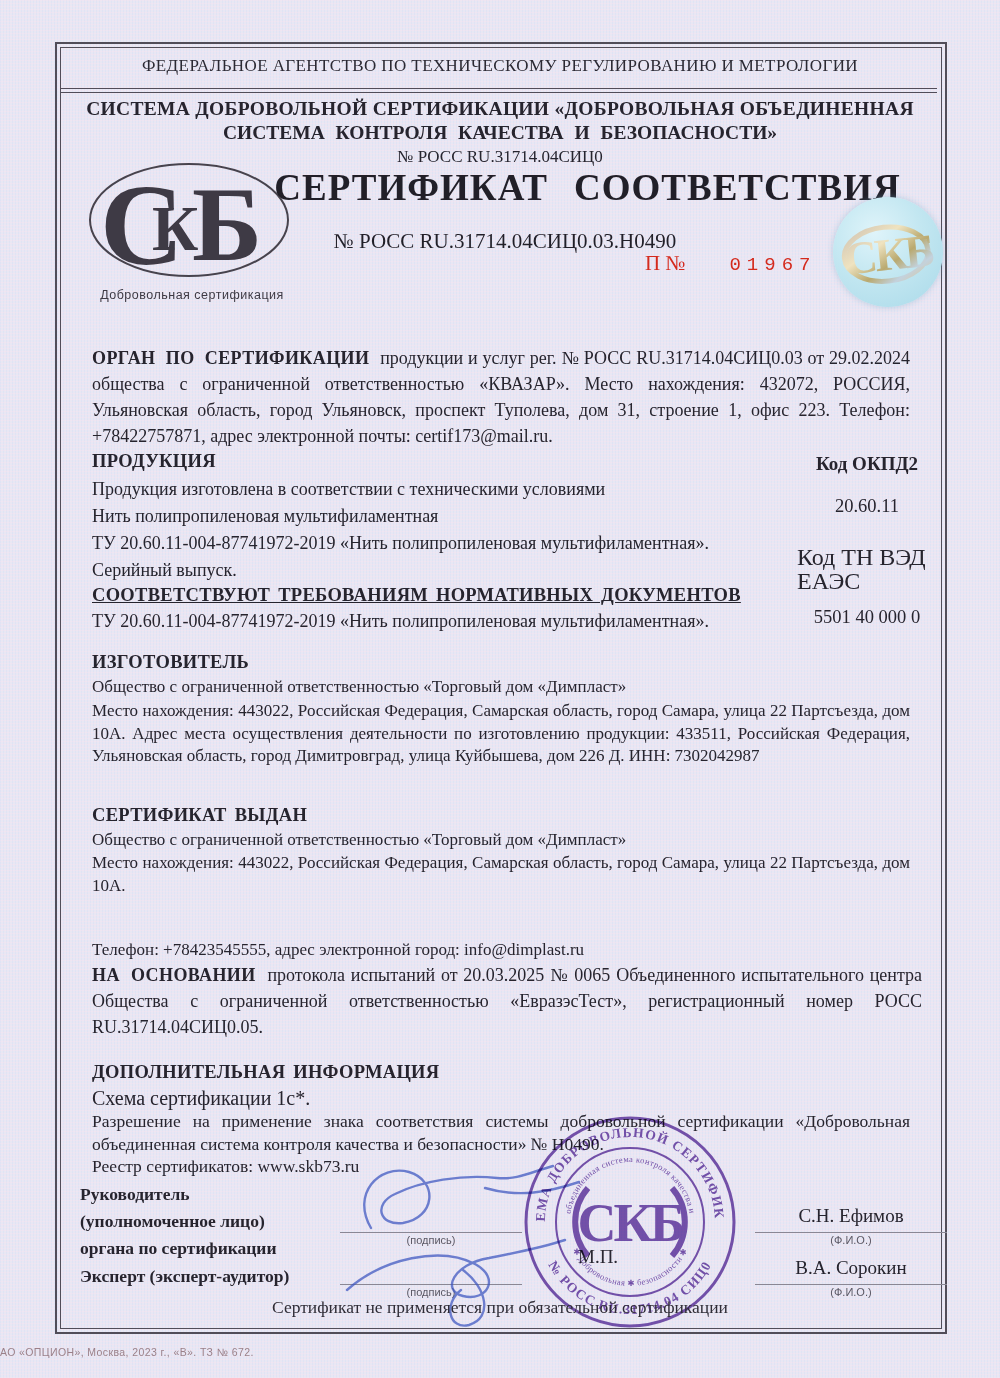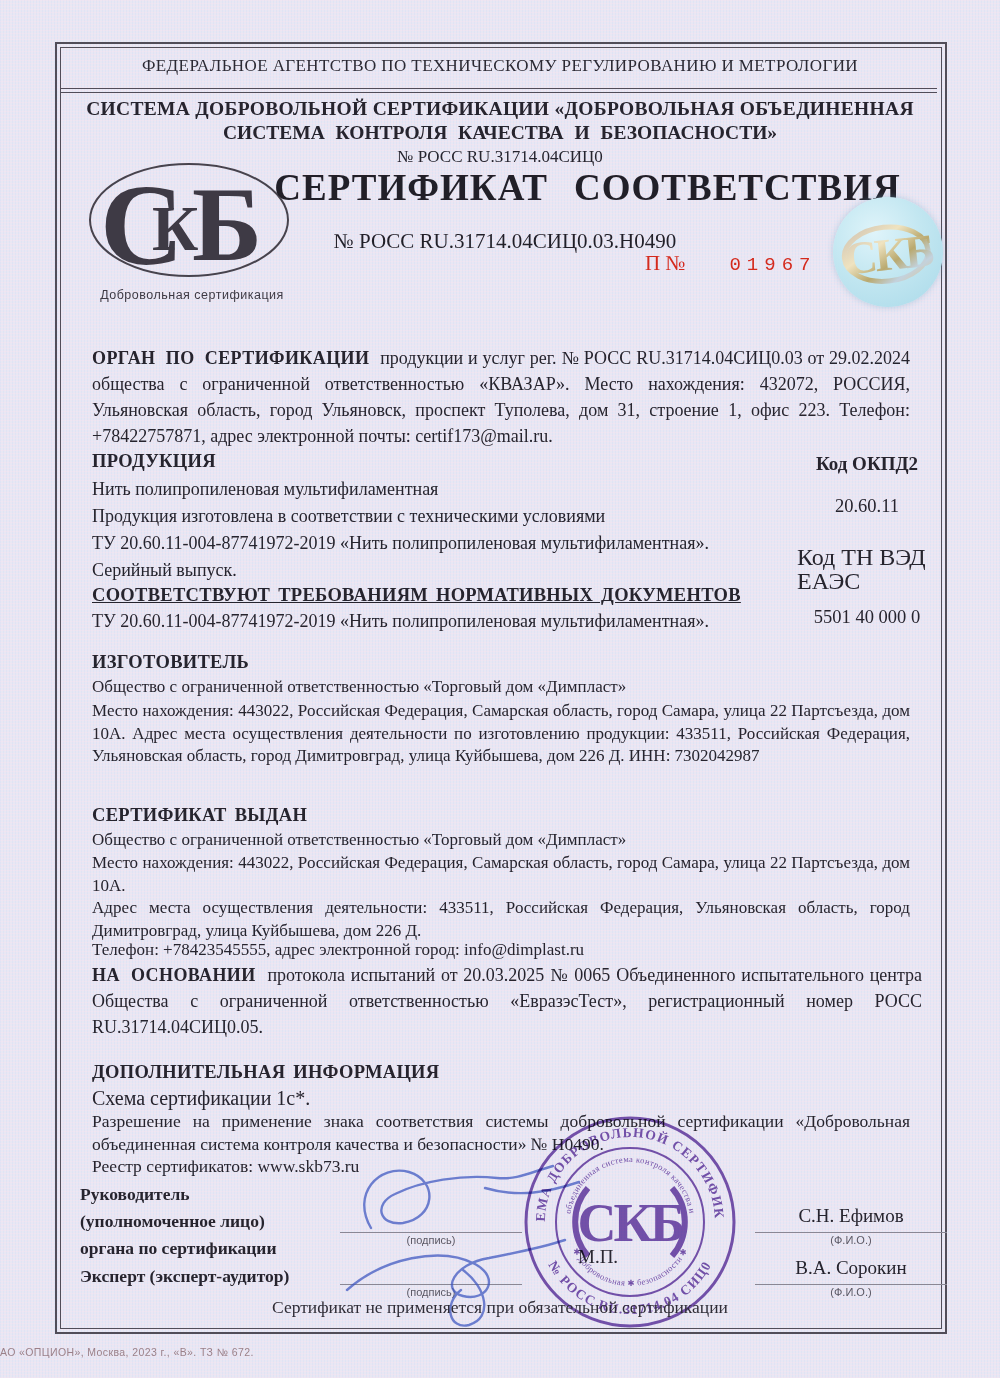--- a/index.html
+++ b/index.html
@@ -139,22 +139,22 @@
   </div>
 
 
   <div class="abs organ para">
     <span class="lead">ОРГАН ПО СЕРТИФИКАЦИИ</span>
     <span>продукции и услуг рег. № РОСС RU.31714.04СИЦ0.03 от 29.02.2024 общества с ограниченной ответственностью «КВАЗАР». Место нахождения: 432072, РОССИЯ, Ульяновская область, город Ульяновск, проспект Туполева, дом 31, строение 1, офис 223. Телефон: +78422757871, адрес электронной почты: certif173@mail.ru.</span>
   </div>
 
   <div class="abs prod-h sec-h">ПРОДУКЦИЯ</div>
   <div class="abs prod-lines">
+    <div>Продукция изготовлена в соответствии с техническими условиями</div>
     <div>Нить полипропиленовая мультифиламентная</div>
-    <div>Продукция изготовлена в соответствии с техническими условиями</div>
     <div>ТУ 20.60.11-004-87741972-2019 «Нить полипропиленовая мультифиламентная».</div>
     <div>Серийный выпуск.</div>
   </div>
 
   <div class="abs okpd2-label">Код ОКПД2</div>
   <div class="abs okpd2-value">20.60.11</div>
   <div class="abs tnved-label">
     <div>Код ТН ВЭД</div>
     <div>ЕАЭС</div>
   </div>
@@ -163,21 +163,20 @@
   <div class="abs conf-h sec-h">СООТВЕТСТВУЮТ ТРЕБОВАНИЯМ НОРМАТИВНЫХ ДОКУМЕНТОВ</div>
   <div class="abs conf-text">ТУ 20.60.11-004-87741972-2019 «Нить полипропиленовая мультифиламентная».</div>
 
   <div class="abs manuf-h sec-h">ИЗГОТОВИТЕЛЬ</div>
   <div class="abs manuf-name">Общество с ограниченной ответственностью «Торговый дом «Димпласт»</div>
   <div class="abs manuf-text">Место нахождения: 443022, Российская Федерация, Самарская область, город Самара, улица 22 Партсъезда, дом 10А. Адрес места осуществления деятельности по изготовлению продукции: 433511, Российская Федерация, Ульяновская область, город Димитровград, улица Куйбышева, дом 226 Д. ИНН: 7302042987</div>
 
   <div class="abs issued-h sec-h">СЕРТИФИКАТ ВЫДАН</div>
   <div class="abs issued-name">Общество с ограниченной ответственностью «Торговый дом «Димпласт»</div>
   <div class="abs issued-a1">Место нахождения: 443022, Российская Федерация, Самарская область, город Самара, улица 22 Партсъезда, дом 10А.</div>
-  <div class="abs issued-a2">Адрес места осуществления деятельности: 433511, Российская Федерация, Ульяновская область, город Димитровград, улица Куйбышева, дом 226 Д.</div>
   <div class="abs issued-c">Телефон: +78423545555, адрес электронной город: info@dimplast.ru</div>
 
   <div class="abs basis para">
     <span class="lead">НА ОСНОВАНИИ</span>
     <span>протокола испытаний от 20.03.2025 № 0065 Объединенного испытательного центра Общества с ограниченной ответственностью «ЕвразэсТест», регистрационный номер РОСС RU.31714.04СИЦ0.05.</span>
   </div>
 
   <div class="abs add-h sec-h">ДОПОЛНИТЕЛЬНАЯ ИНФОРМАЦИЯ</div>
   <div class="abs add-1">Схема сертификации 1с*.</div>
   <div class="abs add-2">Разрешение на применение знака соответствия системы добровольной сертификации «Добровольная объединенная система контроля качества и безопасности» № Н0490.</div>

